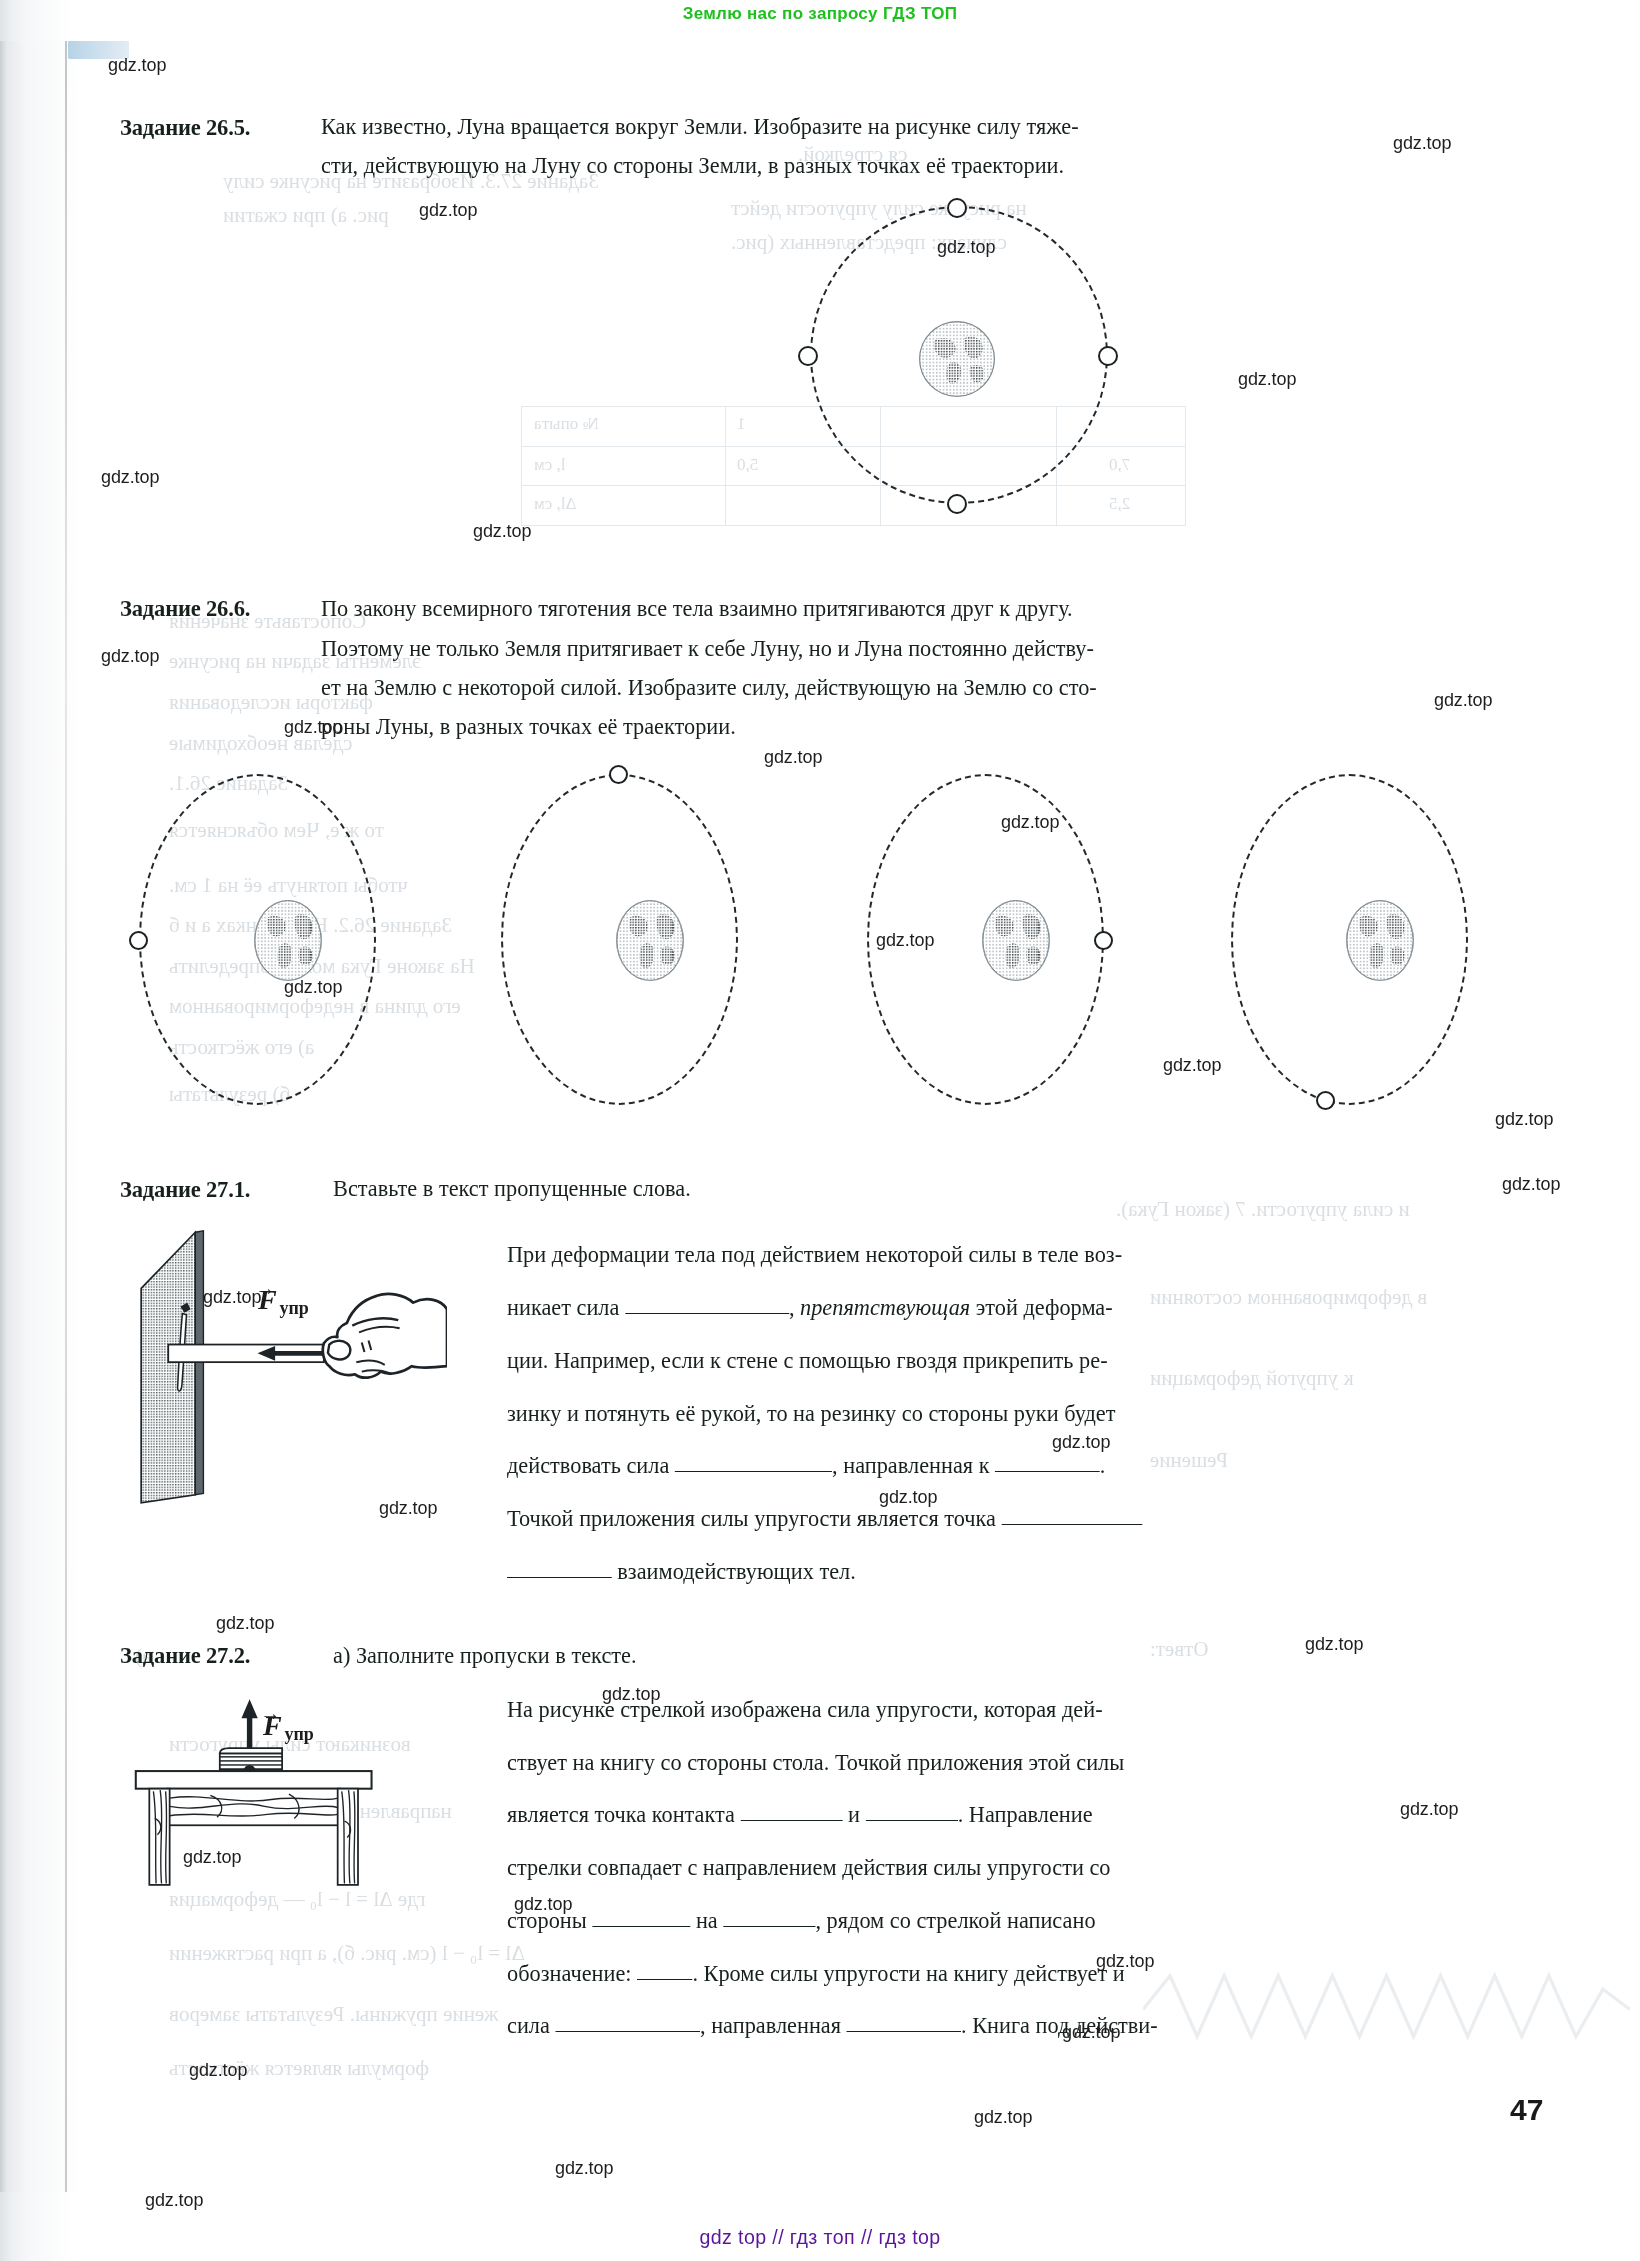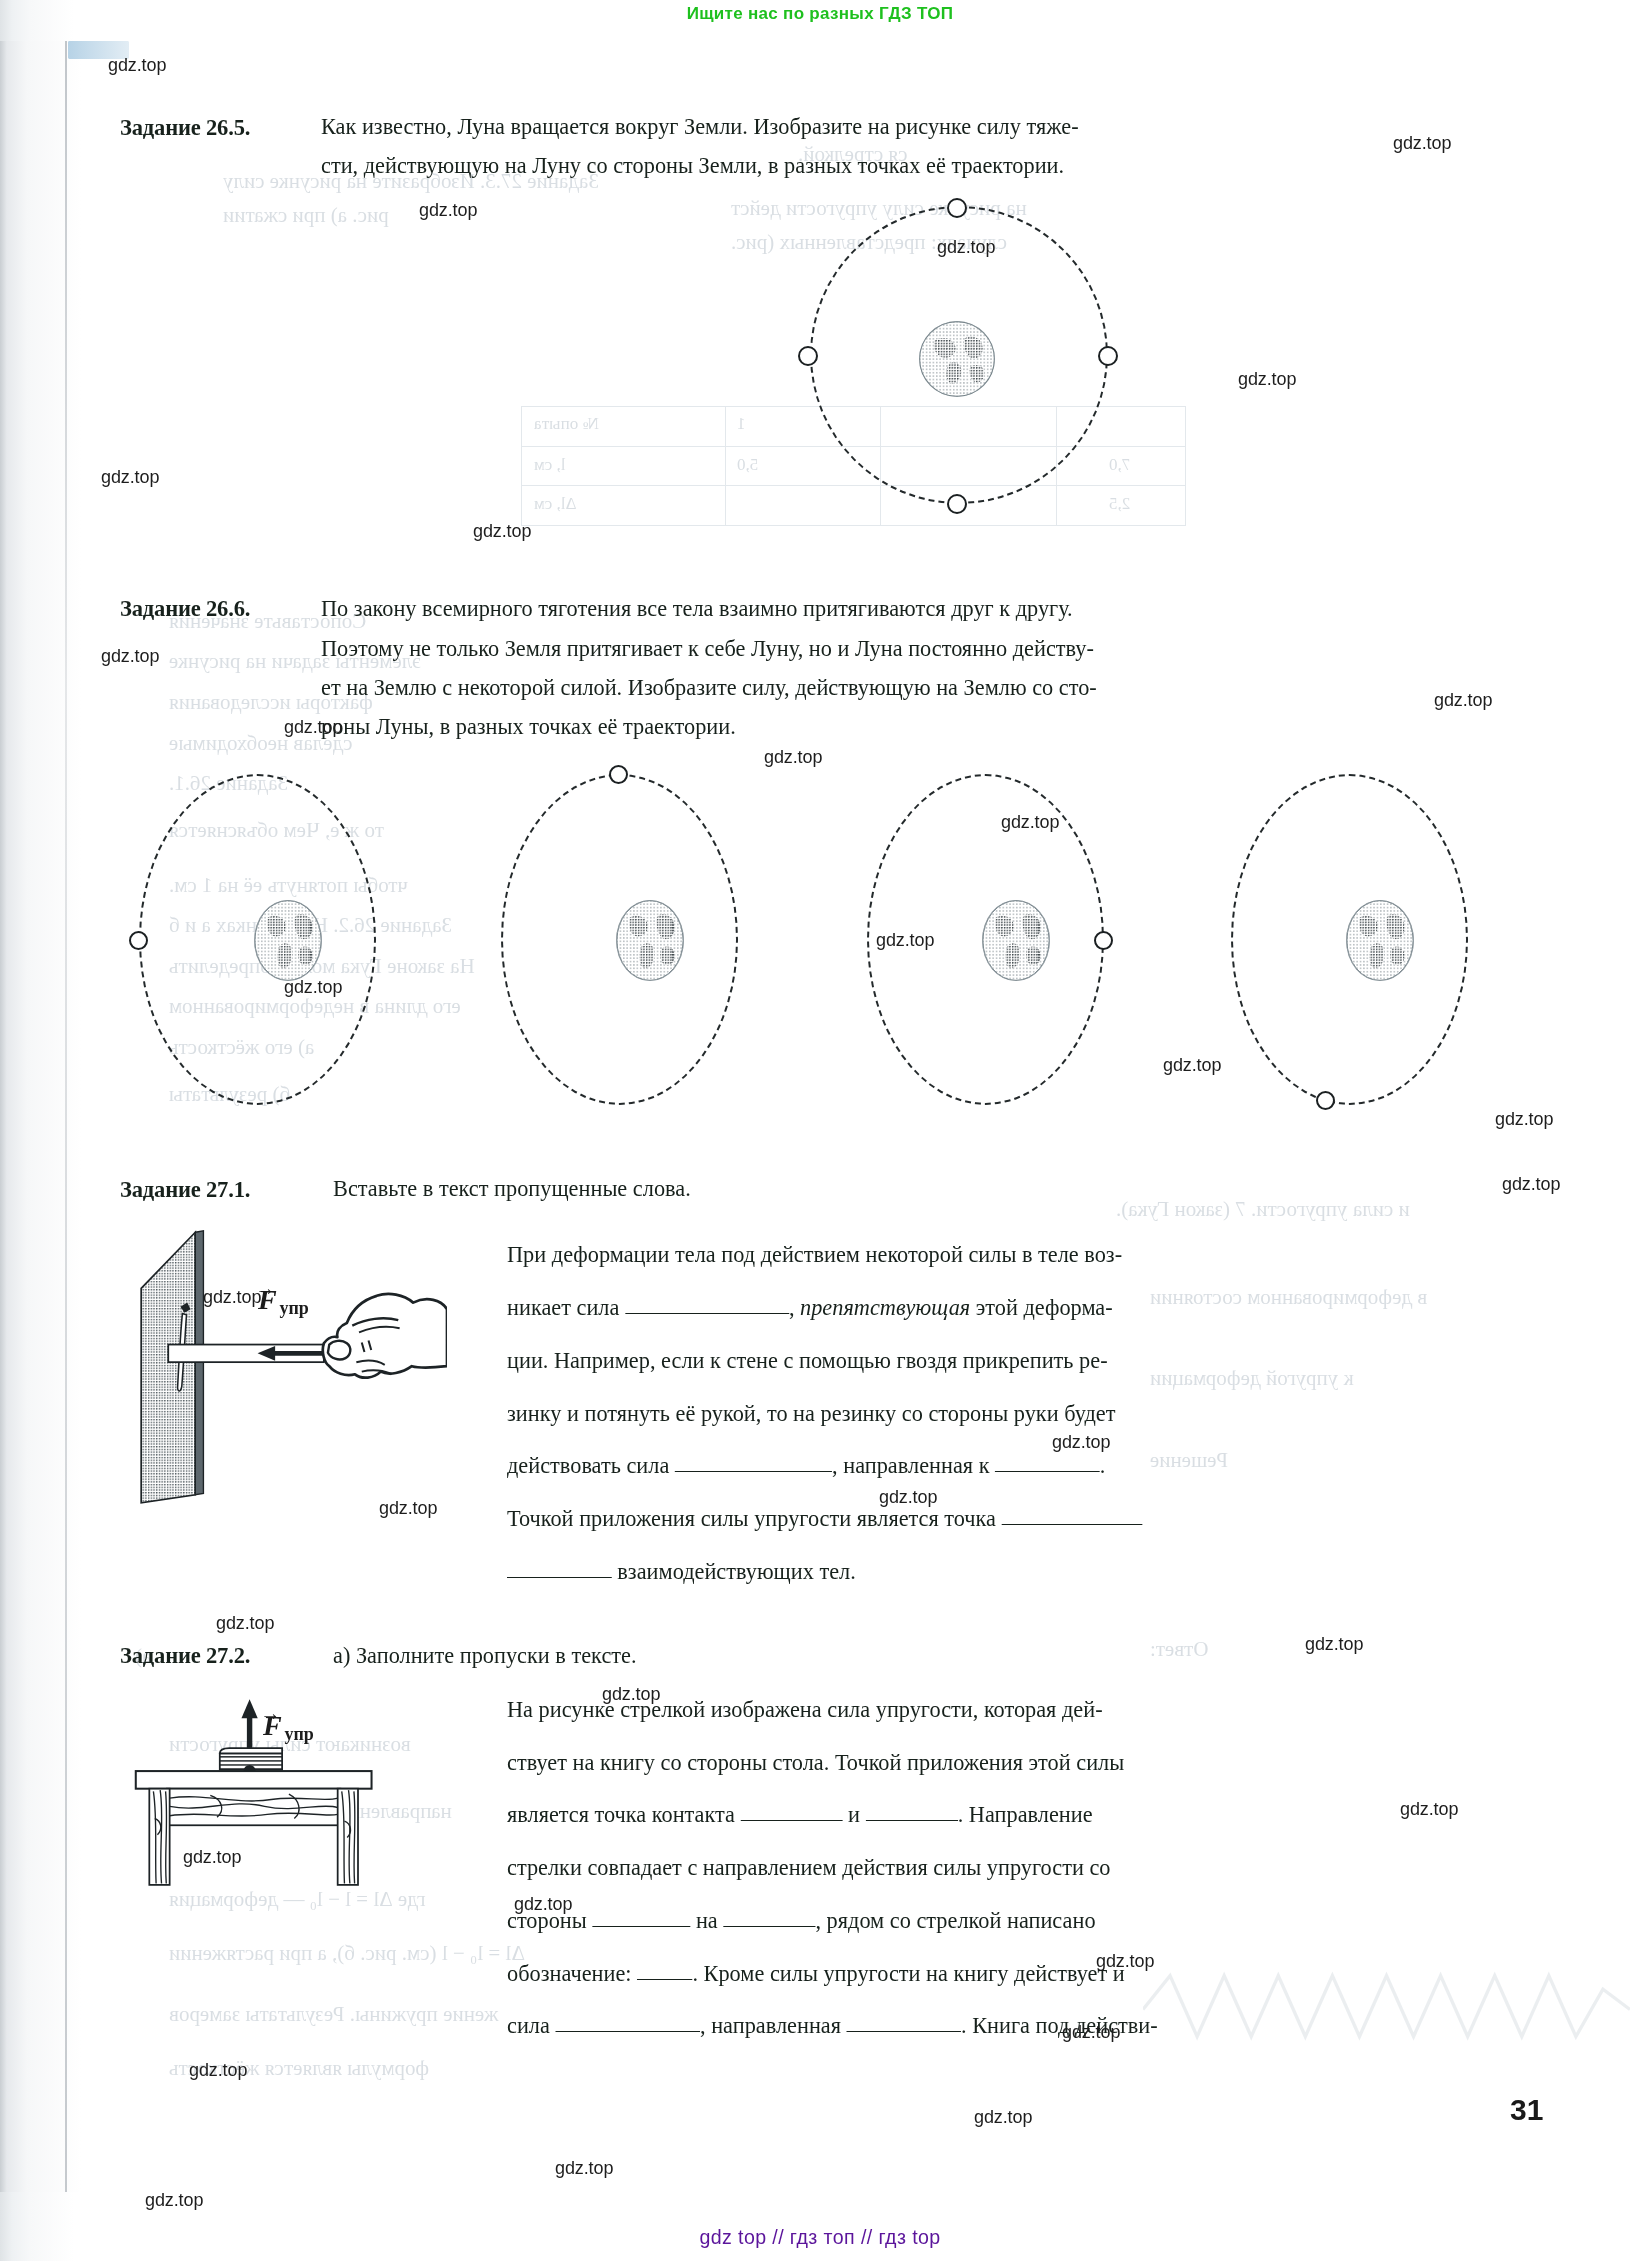--- a/index.html
+++ b/index.html
@@ -184,21 +184,21 @@
 
 <div class="ghost" style="left:1116px;top:1197px;">и сила упругости. 7 (закон Гука).</div>
 <div class="ghost" style="left:1150px;top:1285px;">в деформированном состоянии</div>
 <div class="ghost" style="left:1150px;top:1366px;">к упругой деформации</div>
 <div class="ghost" style="left:1150px;top:1448px;">Решение</div>
 
 <svg style="position:absolute;left:1143px;top:1962px;opacity:.28" width="487" height="95" viewBox="0 0 720 140">
   <polyline points="0,70 40,20 80,110 120,20 160,110 200,20 240,110 280,20 320,110 360,20 400,110 440,20 480,110 520,20 560,110 600,20 640,110 680,40 720,70" fill="none" stroke="#b9c4cc" stroke-width="5"></polyline>
 </svg>
 
-<div class="banner">Ищите нас по разных ГДЗ ТОП</div>
+<div class="banner">Землю нас по запросу ГДЗ ТОП</div>
 
 <div class="blk tasklabel" style="left:120px;top:114px;">Задание 26.5.</div>
 <div class="blk body-line" style="left:321px;top:115px;">Как известно, Луна вращается вокруг Земли. Изобразите на рисунке силу тяже-</div>
 <div class="blk body-line" style="left:321px;top:154px;">сти, действующую на Луну со стороны Земли, в разных точках её траектории.</div>
 
 <div>
   <div class="orbit" style="left:810px;top:206px;width:298px;height:298px;"></div>
   <div class="moon" style="left:947px;top:198px;width:20px;height:20px;"></div>
   <div class="moon" style="left:798px;top:346px;width:20px;height:20px;"></div>
   <div class="moon" style="left:1098px;top:346px;width:20px;height:20px;"></div>
@@ -404,21 +404,21 @@
 <div class="blk body-line" style="left:507px;top:1909px;">
   <span>стороны </span><span class="gap" style="width:101px;"></span><span> на </span><span class="gap" style="width:95px;"></span><span>, рядом со стрелкой написано</span>
 </div>
 <div class="blk body-line" style="left:507px;top:1962px;">
   <span>обозначение: </span><span class="gap" style="width:57px;"></span><span>. Кроме силы упругости на книгу действует и</span>
 </div>
 <div class="blk body-line" style="left:507px;top:2014px;">
   <span>сила </span><span class="gap" style="width:149px;"></span><span>, направленная </span><span class="gap" style="width:118px;"></span><span>. Книга под действи-</span>
 </div>
 
-<div class="page-num" style="left:1510px;top:2093px;">31</div>
+<div class="page-num" style="left:1510px;top:2093px;">47</div>
 <div class="footer">gdz top  //  гдз топ  //  гдз top</div>
 
 <div class="wm" style="left:108px;top:55px;">gdz.top</div>
 <div class="wm" style="left:419px;top:200px;">gdz.top</div>
 <div class="wm" style="left:937px;top:237px;">gdz.top</div>
 <div class="wm" style="left:1393px;top:133px;">gdz.top</div>
 <div class="wm" style="left:1238px;top:369px;">gdz.top</div>
 <div class="wm" style="left:473px;top:521px;">gdz.top</div>
 <div class="wm" style="left:101px;top:467px;">gdz.top</div>
 <div class="wm" style="left:101px;top:646px;">gdz.top</div>

